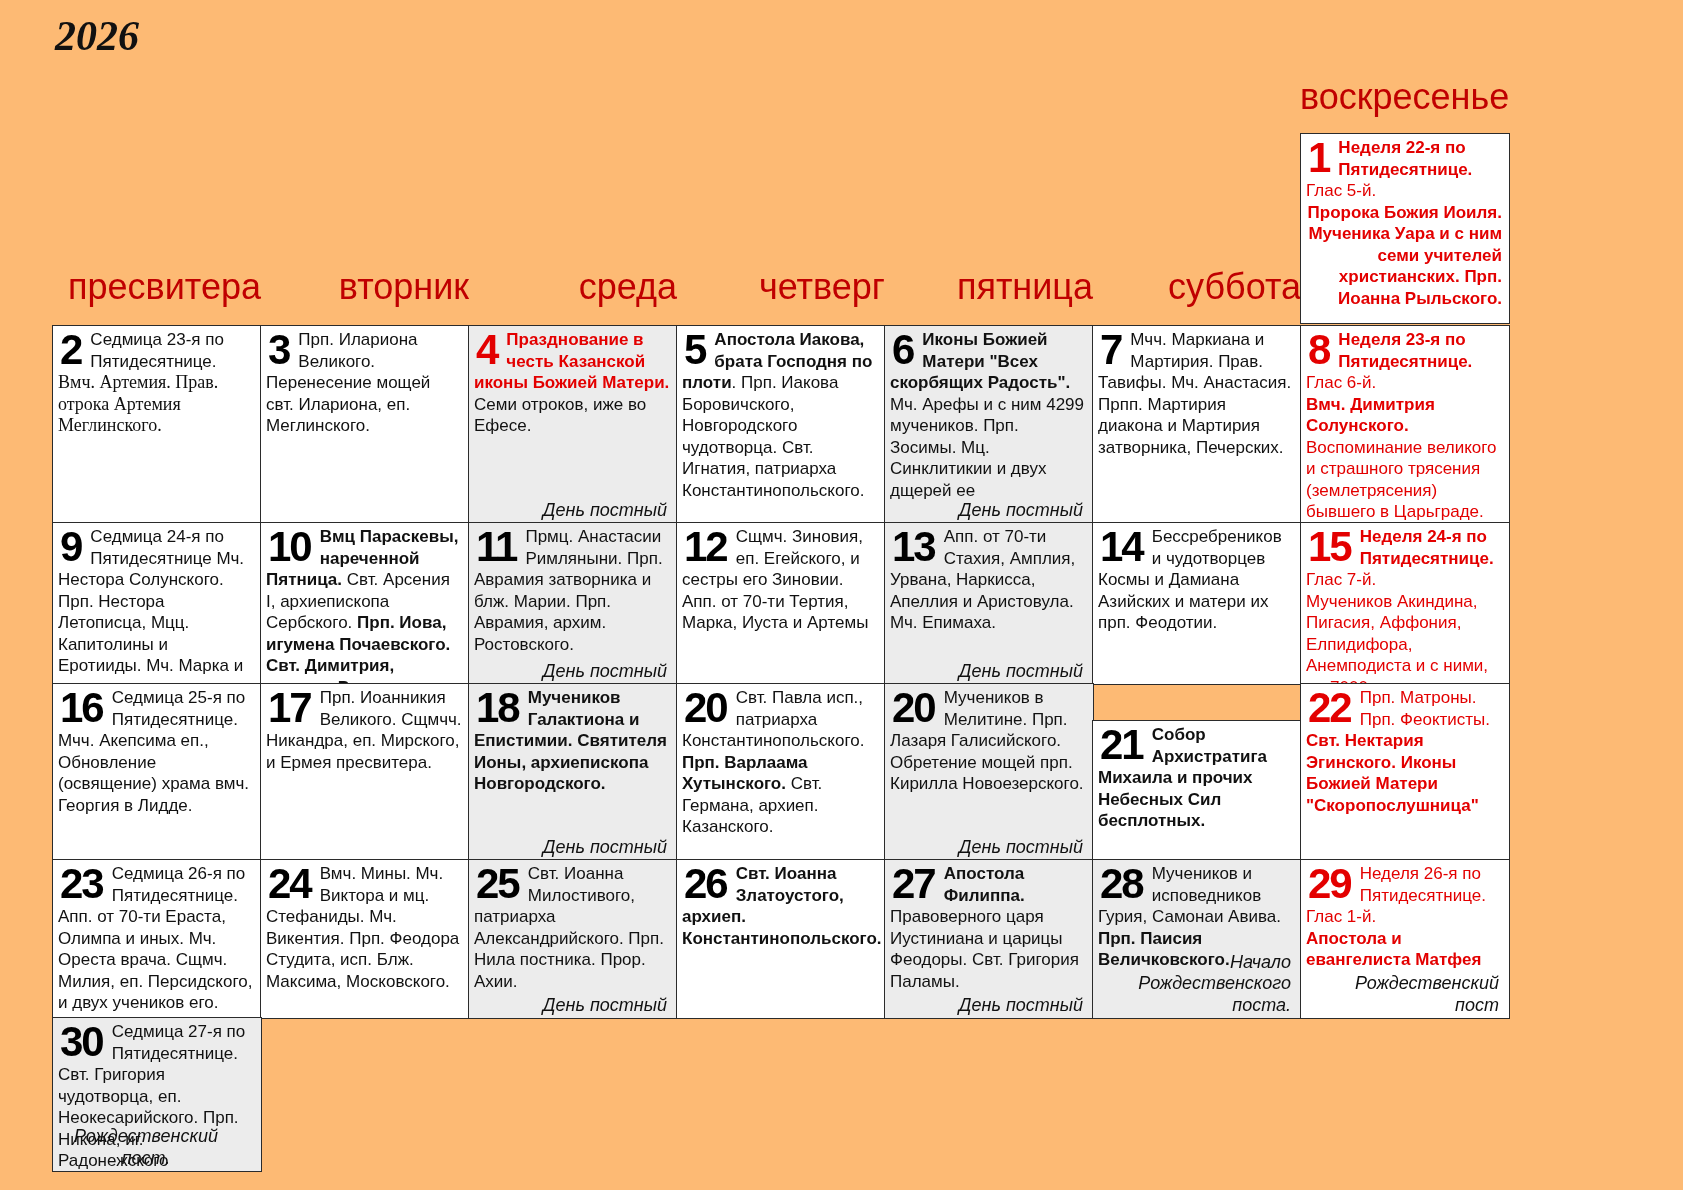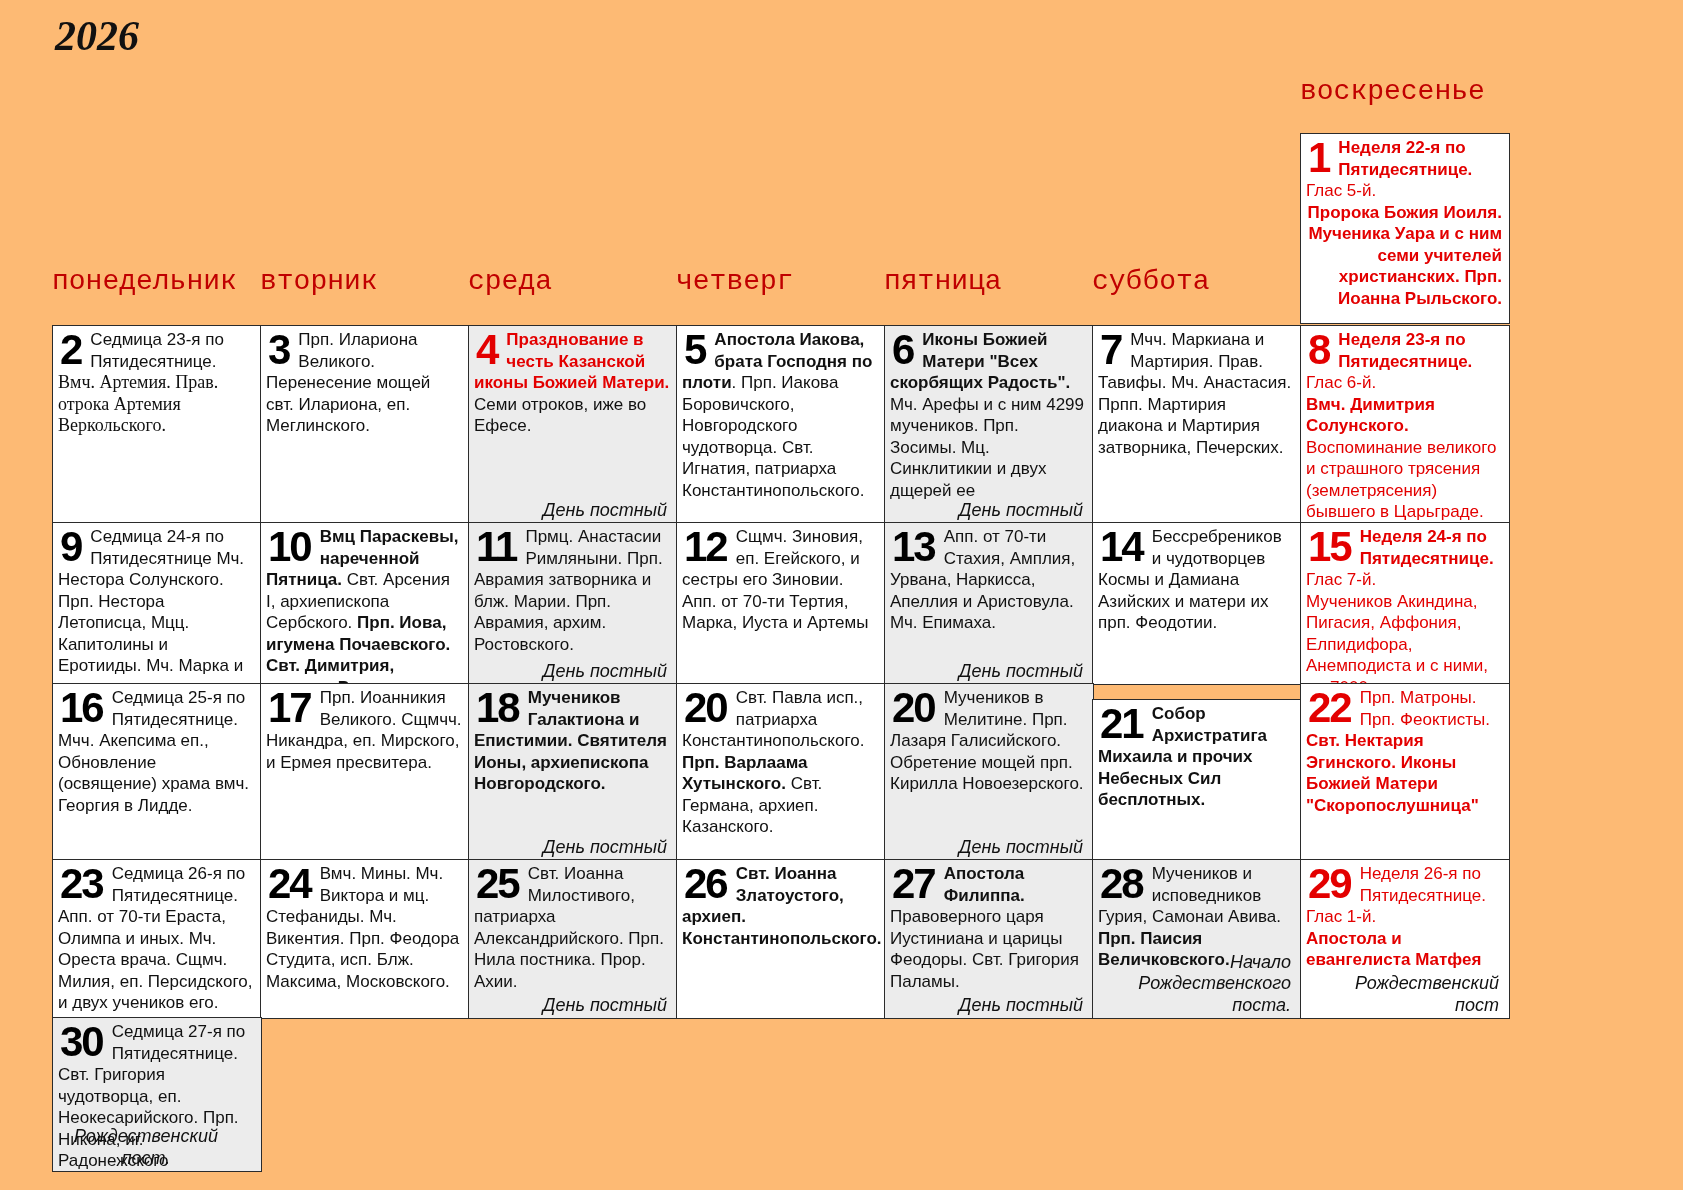--- a/index.html
+++ b/index.html
@@ -3,22 +3,22 @@
 <meta charset="utf-8">
 <style>
   html,body{margin:0;padding:0;background:#fff;}
   .page{position:relative;width:1683px;height:1190px;background:#fdba74;overflow:hidden;
         font-family:"Liberation Sans",sans-serif;}
   .year{position:absolute;left:55px;top:12px;font-family:"Liberation Serif",serif;
         font-weight:bold;font-style:italic;font-size:42px;color:#111;}
   .month{position:absolute;left:1300px;width:209px;top:8px;text-align:center;
         font-family:"Liberation Serif",serif;font-weight:bold;font-style:italic;
         font-size:44px;color:#111;}
-  .wkhdr{position:absolute;width:209px;text-align:left;
-        font-family:Liberation Mono, monospace;font-size:28px;}
+  .wkhdr{position:absolute;width:209px;text-align:right;
+        font-family:Liberation Sans, sans-serif;font-size:36px;}
   .cell{position:absolute;border:1px solid #2b2b2b;box-sizing:border-box;
         padding:3px 7px 3px 5px;font-size:17px;line-height:21.5px;color:#111;
         background:#fff;}
   .cell.shaded{background:#ececec;}
   .num{float:left;font-size:42px;line-height:38px;font-weight:bold;
        margin:2px 9px 1px 2px;letter-spacing:-2px;color:#000;}
   .num.red{color:var(--red);}
   .blk{margin:0;}
   .blk.right{text-align:right;}
   .b{font-weight:bold;}
@@ -27,35 +27,35 @@
   .note{position:absolute;left:8px;right:10px;bottom:2px;font-style:italic;
         font-size:18px;text-align:right;color:#111;}
   .note.center{text-align:center;right:30px;}
 </style>
 </head>
 <body>
 
 <div class="page">
   <div class="year">2026</div>
   <div id="grid">
-      <div class="wkhdr" style="left: 52px; top: 266px; color: rgb(192, 0, 0);">понедельник</div>
+      <div class="wkhdr" style="left: 52px; top: 266px; color: rgb(192, 0, 0);">пресвитера</div>
       <div class="wkhdr" style="left: 260px; top: 266px; color: rgb(192, 0, 0);">вторник</div>
       <div class="wkhdr" style="left: 468px; top: 266px; color: rgb(192, 0, 0);">среда</div>
       <div class="wkhdr" style="left: 676px; top: 266px; color: rgb(192, 0, 0);">четверг</div>
       <div class="wkhdr" style="left: 884px; top: 266px; color: rgb(192, 0, 0);">пятница</div>
       <div class="wkhdr" style="left: 1092px; top: 266px; color: rgb(192, 0, 0);">суббота</div>
       <div class="wkhdr" style="left: 1300px; top: 76px; color: rgb(192, 0, 0);">воскресенье</div>
       <div class="cell" style="left: 1300px; width: 210px; top: 133px; height: 191px;">
         <div class="num red">1</div>
         <div class="blk"><span class="b r ">Неделя 22-я по Пятидесятнице. </span><span class="r ">Глас 5-й.</span></div>
         <div class="blk right"><span class="b r ">Пророка Божия Иоиля. Мученика Уара и с ним семи учителей христианских. Прп. Иоанна Рыльского.</span></div>
       </div>
       <div class="cell" style="left: 52px; width: 210px; top: 325px; height: 199px;">
         <div class="num">2</div>
-        <div class="blk"><span class="">Седмица 23-я по Пятидесятнице. </span><span class="sf">Вмч. Артемия. Прав. отрока Артемия Веркольского.</span></div>
+        <div class="blk"><span class="">Седмица 23-я по Пятидесятнице. </span><span class="sf">Вмч. Артемия. Прав. отрока Артемия Меглинского.</span></div>
       </div>
       <div class="cell" style="left: 260px; width: 210px; top: 325px; height: 199px;">
         <div class="num">3</div>
         <div class="blk"><span class="">Прп. Илариона Великого. Перенесение мощей свт. Илариона, еп. Меглинского.</span></div>
       </div>
       <div class="cell shaded" style="left: 468px; width: 210px; top: 325px; height: 199px;">
         <div class="num red">4</div>
         <div class="blk"><span class="b r ">Празднование в честь Казанской иконы Божией Матери. </span><span class="">Семи отроков, иже во Ефесе.</span></div>
         <div class="note">День постный</div>
       </div>
@@ -123,21 +123,21 @@
       </div>
       <div class="cell" style="left: 676px; width: 210px; top: 683px; height: 178px;">
         <div class="num">20</div>
         <div class="blk"><span class="">Свт. Павла исп., патриарха Константинопольского. </span><span class="b ">Прп. Варлаама Хутынского. </span><span class="">Свт. Германа, архиеп. Казанского.</span></div>
       </div>
       <div class="cell shaded" style="left: 884px; width: 210px; top: 683px; height: 178px;">
         <div class="num">20</div>
         <div class="blk"><span class="">Мучеников в Мелитине. Прп. Лазаря Галисийского. Обретение мощей прп. Кирилла Новоезерского.</span></div>
         <div class="note">День постный</div>
       </div>
-      <div class="cell" style="left: 1092px; width: 210px; top: 699px; height: 178px;">
+      <div class="cell" style="left: 1092px; width: 210px; top: 720px; height: 178px;">
         <div class="num">21</div>
         <div class="blk"><span class="b ">Собор Архистратига Михаила и прочих Небесных Сил бесплотных.</span></div>
       </div>
       <div class="cell" style="left: 1300px; width: 210px; top: 683px; height: 178px;">
         <div class="num red">22</div>
         <div class="blk"><span class="r ">Прп. Матроны. Прп. Феоктисты. </span><span class="b r ">Свт. Нектария Эгинского. Иконы Божией Матери "Скоропослушница"</span></div>
       </div>
       <div class="cell" style="left: 52px; width: 210px; top: 859px; height: 160px;">
         <div class="num">23</div>
         <div class="blk"><span class="">Седмица 26-я по Пятидесятнице. </span><span class="">Апп. от 70-ти Ераста, Олимпа и иных. Мч. Ореста врача. Сщмч. Милия, еп. Персидского, и двух учеников его.</span></div>

